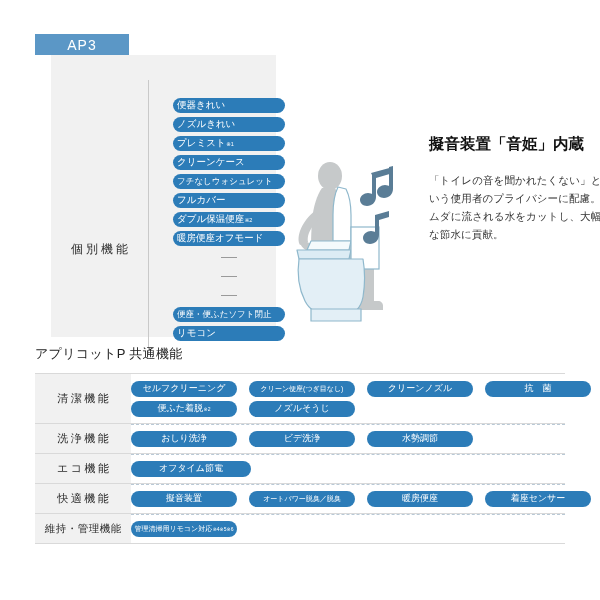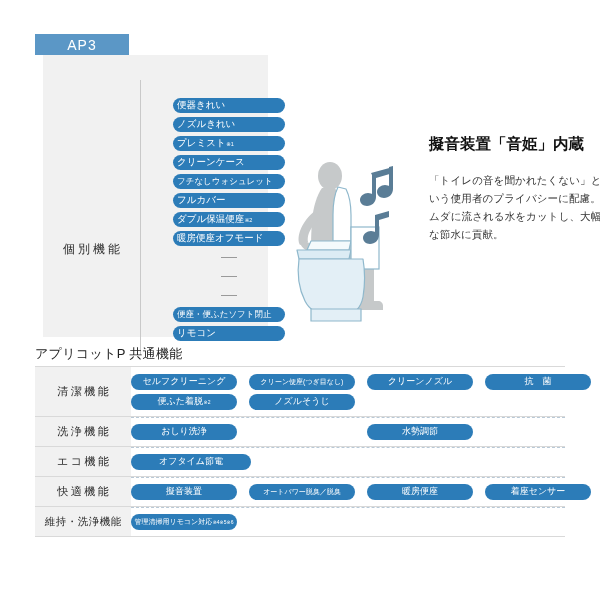--- a/index.html
+++ b/index.html
@@ -35,21 +35,21 @@
     color: #ffffff;
     font-size: 14px;
     letter-spacing: 1px;
     display: flex;
     align-items: center;
     justify-content: center;
   }
 
   #feature-panel {
     position: absolute;
-    left: 8px;
+    left: 16px;
     top: 21px;
     width: 225px;
     height: 282px;
     background: #f1f1f1;
   }
 
   #panel-divider {
     position: absolute;
     left: 97px;
     top: 25px;
@@ -149,21 +149,21 @@
   
   #common-section {
     position: absolute;
     left: 35px;
     top: 345px;
     width: 530px;
   }
   #common-title {
     font-size: 13px;
     color: #222222;
-    margin-bottom: 3px;
+    margin-bottom: 10px;
     letter-spacing: 0.3px;
   }
 
   #feature-table {
     width: 530px;
     border-top: 1px solid #d9d9d9;
   }
   .table-row {
     display: flex;
     align-items: stretch;
@@ -373,20 +373,23 @@
           </div>
         </div>
       </div>
       <div class="table-row">
         <div class="row-label">洗浄機能</div>
         <div class="row-cells">
           <div class="cell-line">
             <div class="tpill" style="left: 0px; width: 106px; text-align: center;">
               <span>おしり洗浄</span>
             </div>
+            <div class="tpill" style="left: 118px; width: 106px;">
+              <span>ビデ洗浄</span>
+            </div>
             <div class="tpill" style="left: 236px; width: 106px;">
               <span>水勢調節</span>
             </div>
           </div>
         </div>
       </div>
       <div class="table-row">
         <div class="row-label">エコ機能</div>
         <div class="row-cells">
           <div class="cell-line">
@@ -409,21 +412,21 @@
             <div class="tpill" style="left: 236px; width: 106px;">
               <span>暖房便座</span>
             </div>
             <div class="tpill" style="left: 354px; width: 106px;">
               <span>着座センサー</span>
             </div>
           </div>
         </div>
       </div>
       <div class="table-row">
-        <div class="row-label compact">維持・洗浄機能</div>
+        <div class="row-label compact">維持・管理機能</div>
         <div class="row-cells">
           <div class="cell-line">
             <div class="tpill xsmall" style="left: 0px; width: 106px;">
               <span>管理清掃用リモコン対応</span>
               <sup>※4※5※6</sup>
             </div>
           </div>
         </div>
       </div>
     </div>

